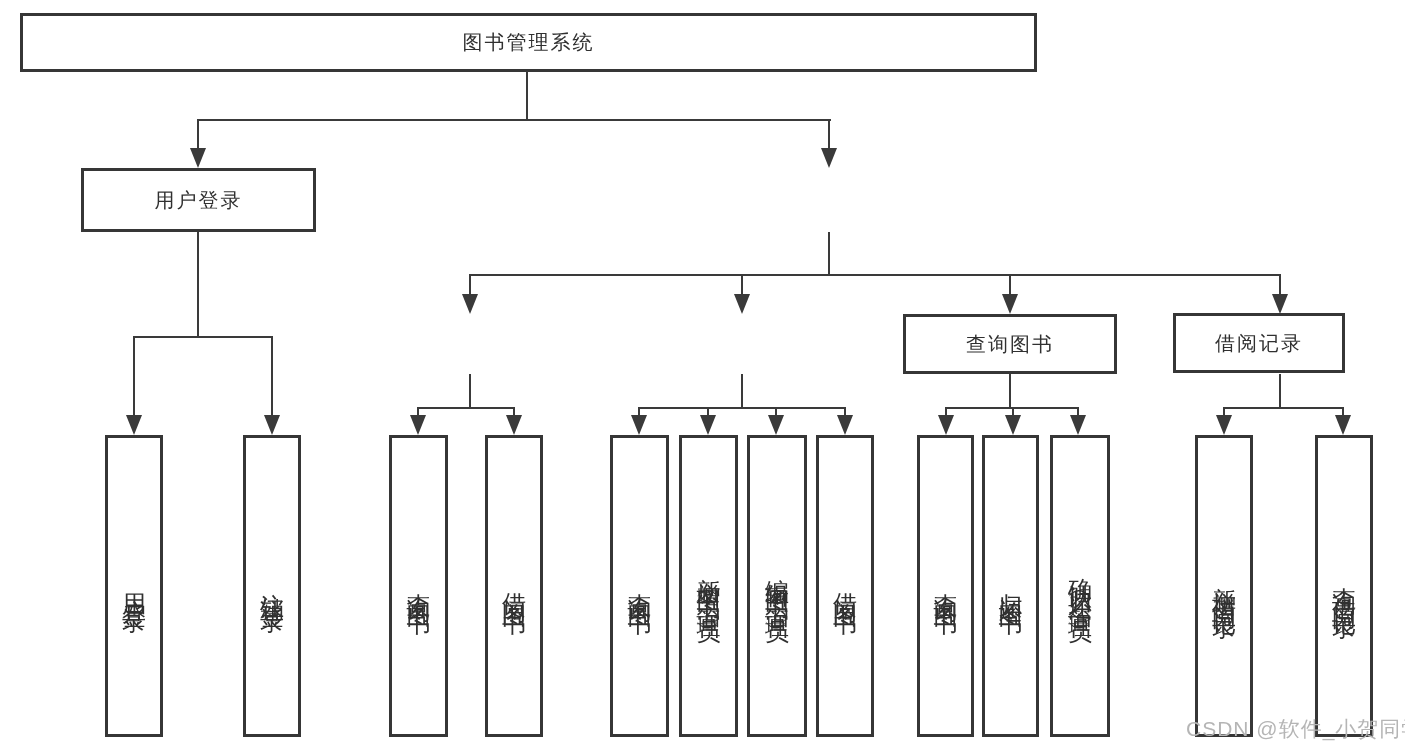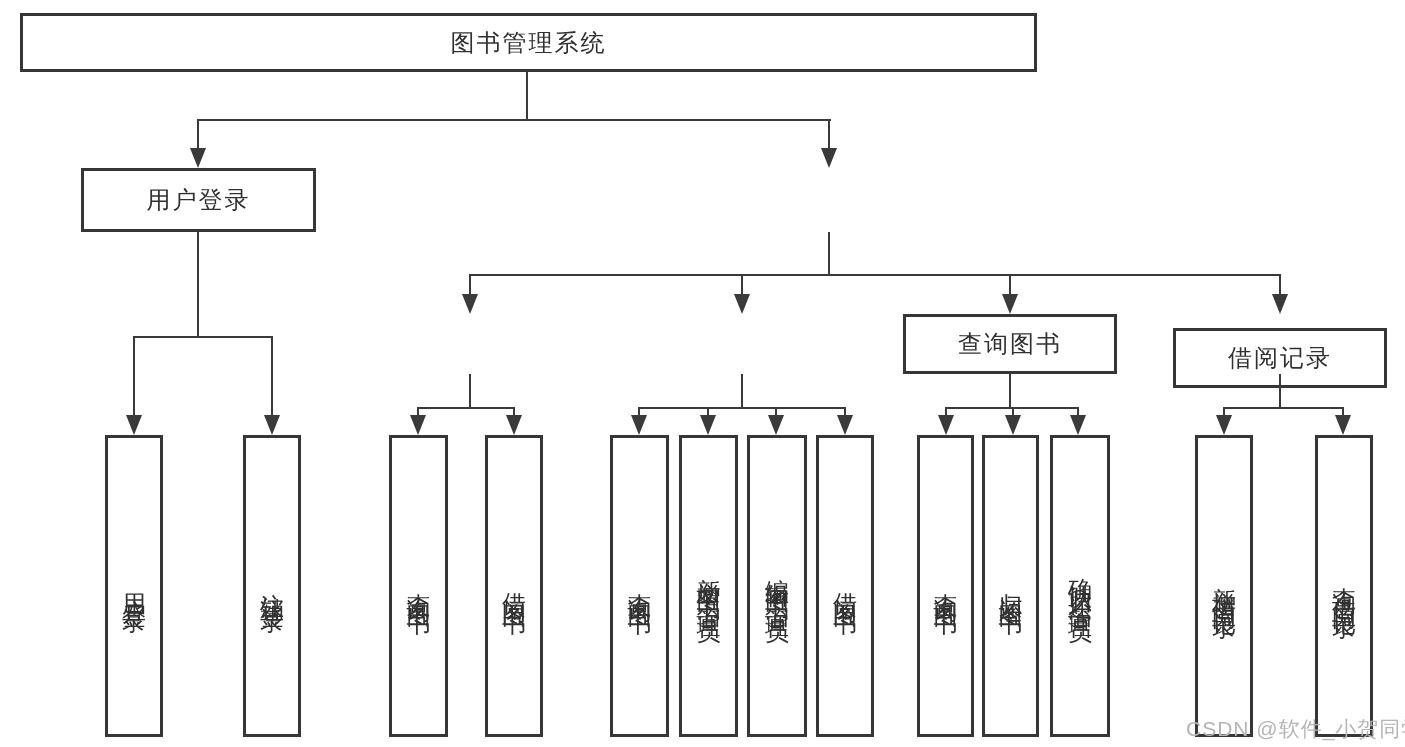--- a/index.html
+++ b/index.html
@@ -4,21 +4,21 @@
 <style>
   html,body{margin:0;padding:0;background:#fff;}
   #stage{
     position:relative;width:1405px;height:747px;background:#fff;overflow:hidden;
     font-family:"Liberation Sans","DejaVu Sans",sans-serif;color:#303030;
   }
   .box{
     position:absolute;box-sizing:border-box;border:3px solid #363636;background:#fff;
     display:flex;align-items:center;justify-content:center;
   }
-  .hbox{font-size:24px;letter-spacing:2px;}
+  .hbox{font-size:20px;letter-spacing:2px;}
   .vbox{
     writing-mode:vertical-lr;text-orientation:mixed;
     font-size:24px;letter-spacing:6px;line-height:1;
   }
   .hl{position:absolute;height:2px;background:#3a3a3a;}
   .vl{position:absolute;width:2px;background:#3a3a3a;}
   .ah{
     position:absolute;width:0;height:0;
     border-left:8px solid transparent;border-right:8px solid transparent;
     border-top:20px solid #3a3a3a;
@@ -62,21 +62,21 @@
   <div class="vl" style="left:741px;top:274px;height:24px"></div>
   <div class="ah" style="left:734px;top:294px"></div>
   <div class="vl" style="left:1009px;top:274px;height:24px"></div>
   <div class="ah" style="left:1002px;top:294px"></div>
   <div class="vl" style="left:1279px;top:274px;height:24px"></div>
   <div class="ah" style="left:1272px;top:294px"></div>
 
   <div class="box hbox" style="left:903px;top:314px;width:214px;height:60px">
     <span>查询图书</span>
   </div>
-  <div class="box hbox" style="left:1173px;top:328px;width:214px;height:60px">
+  <div class="box hbox" style="left:1173px;top:313px;width:172px;height:60px">
     <span>借阅记录</span>
   </div>
 
   <div class="vl" style="left:469px;top:374px;height:35px"></div>
   <div class="hl" style="left:417px;top:407px;width:98px"></div>
   <div class="vl" style="left:417px;top:407px;height:12px"></div>
   <div class="ah" style="left:410px;top:415px"></div>
   <div class="vl" style="left:513px;top:407px;height:12px"></div>
   <div class="ah" style="left:506px;top:415px"></div>
 

